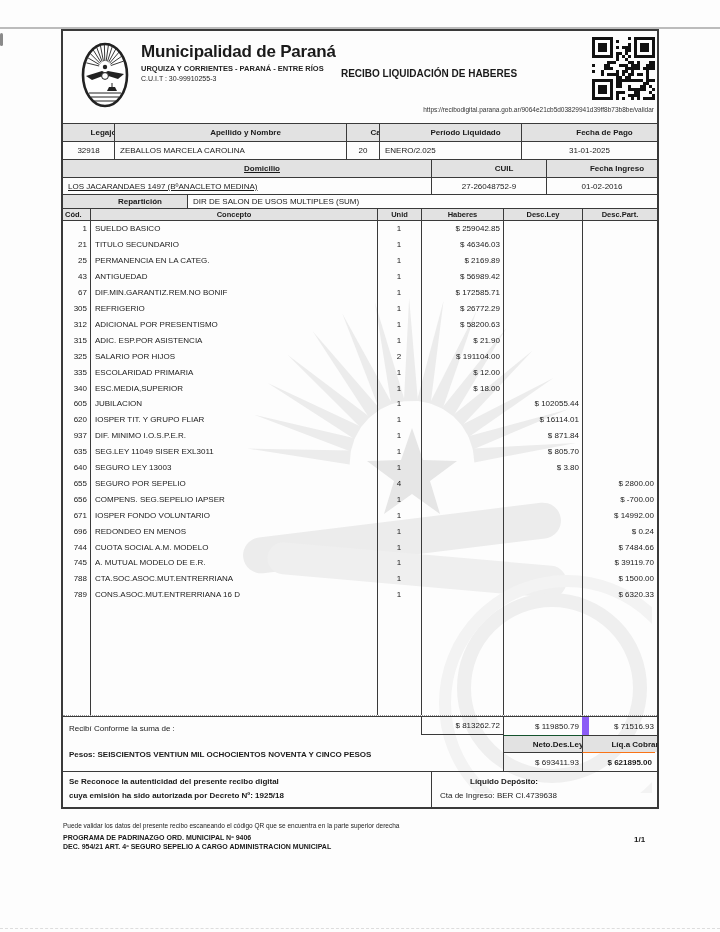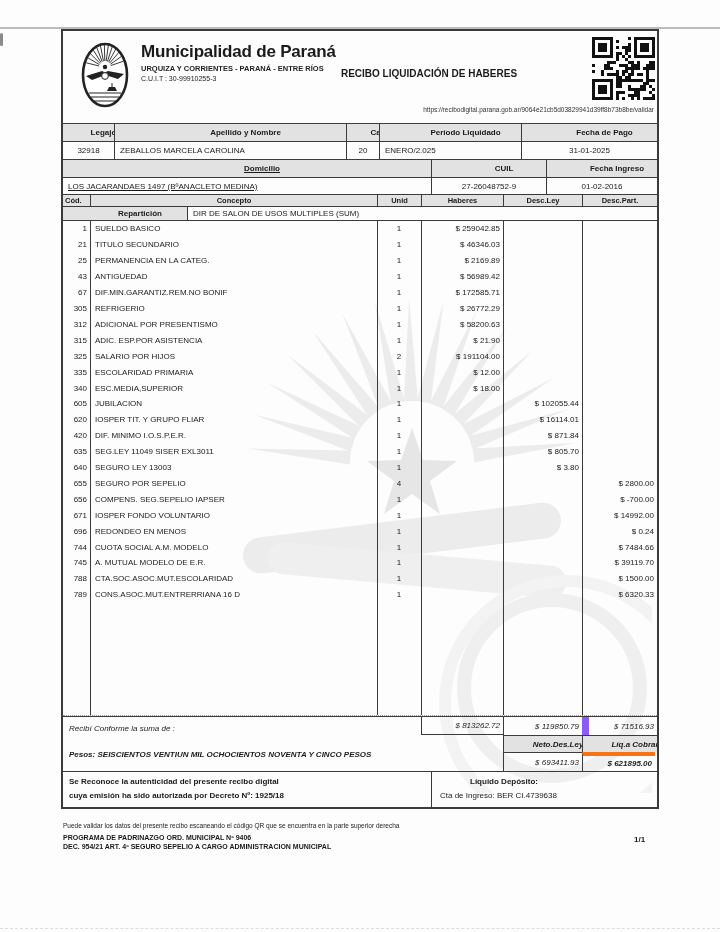--- a/index.html
+++ b/index.html
@@ -54,30 +54,30 @@
 
   .concepts-head .cell{font-size:7.5px;font-weight:bold;}
   .concepts-body{position:relative;height:494px;border-top:1px solid #3a3a3a;border-bottom:1px dotted #999;}
   .vline{position:absolute;top:0;bottom:0;width:0;border-left:1px solid #3a3a3a;pointer-events:none;}
   .vl1{left:27px;} .vl2{left:314px;} .vl3{left:358px;} .vl4{left:440px;} .vl5{left:519px;}
   .brow{display:flex;height:15.92px;align-items:center;}
   .brow .bcell{box-sizing:border-box;overflow:hidden;white-space:nowrap;font-size:8px;display:flex;align-items:center;}
 
   
   .totals-grid{position:relative;height:54px;border-top:1px solid #3a3a3a;}
-  .abs{position:absolute;box-sizing:border-box;display:flex;align-items:center;overflow:hidden;white-space:nowrap;font-size:8px;font-style:italic;}
+  .abs{position:absolute;box-sizing:border-box;display:flex;align-items:center;overflow:hidden;white-space:nowrap;font-size:8px;}
   .recibi-line{left:6px;top:4px;height:14px;}
   .pesos-line{left:6px;top:30px;height:14px;font-weight:bold;}
   .tc-hab{left:358px;top:0;width:82px;height:18px;border-left:1px solid #3a3a3a;border-bottom:1px solid #3a3a3a;}
   .tc-dl1{left:440px;top:0;width:79px;height:18px;border-left:1px solid #3a3a3a;}
   .tc-dp1{left:519px;top:0;width:75px;height:18px;border-left:7px solid #8b5cf6;}
   .tc-dl2{left:440px;top:18px;width:79px;height:17px;border-left:1px solid #3a3a3a;border-top:1px solid #14532d;}
   .tc-dp2{left:519px;top:18px;width:75px;height:17px;border-left:1px solid #3a3a3a;border-top:1px solid #3a3a3a;}
   .tc-dl3{left:440px;top:35px;width:79px;height:19px;border-left:1px solid #3a3a3a;border-top:1px solid #3a3a3a;}
-  .tc-dp3{left:519px;top:35px;width:73px;height:19px;border-left:1px solid #3a3a3a;border-top:4px solid #f97316;}
+  .tc-dp3{left:519px;top:35px;width:73px;height:19px;border-left:1px solid #3a3a3a;border-top:1px solid #f97316;}
 
   
   .auth-row{display:flex;border-top:1px solid #3a3a3a;height:35px;}
   .auth-left{box-sizing:border-box;width:368px;padding:3px 0 0 6px;font-size:8px;font-weight:bold;line-height:14px;}
   .auth-right{box-sizing:border-box;flex:1;border-left:1px solid #3a3a3a;padding:3px 0 0 8px;font-size:8px;line-height:14px;}
 
   
   .foot-validate{position:absolute;left:63px;top:822px;font-size:6.5px;color:#222;}
   .foot-programa{position:absolute;left:63px;top:834px;font-size:7px;font-weight:bold;}
   .foot-decreto{position:absolute;left:63px;top:843px;font-size:7px;font-weight:bold;}
@@ -612,32 +612,32 @@
   <div class="hrow h18 gray">
     <div class="cell w-domic ctr bold">Domicilio</div>
     <div class="cell w-cuil ctr bold">CUIL</div>
     <div class="cell w-fing ctr bold">Fecha Ingreso</div>
   </div>
   <div class="hrow h17">
     <div class="cell w-domic lft">LOS JACARANDAES 1497 (BºANACLETO MEDINA)</div>
     <div class="cell w-cuil ctr">27-26048752-9</div>
     <div class="cell w-fing ctr">01-02-2016</div>
   </div>
+  <div class="hrow h14">
+    <div class="cell w-replbl ctr bold gray">Repartición</div>
+    <div class="cell w-repval lft">DIR DE SALON DE USOS MULTIPLES (SUM)</div>
+  </div>
+
   <div class="hrow h12 gray concepts-head">
     <div class="cell w-cod" style="padding-left:2px;">Cód.</div>
     <div class="cell w-con ctr">Concepto</div>
     <div class="cell w-uni ctr">Unid</div>
     <div class="cell w-hab ctr">Haberes</div>
     <div class="cell w-dl ctr">Desc.Ley</div>
     <div class="cell w-dp ctr">Desc.Part.</div>
-  </div>
-
-  <div class="hrow h14">
-    <div class="cell w-replbl ctr bold gray">Repartición</div>
-    <div class="cell w-repval lft">DIR DE SALON DE USOS MULTIPLES (SUM)</div>
   </div>
 
   <div class="concepts-body" id="concepts-body">
     <div class="vline vl1"></div>
     <div class="vline vl2"></div>
     <div class="vline vl3"></div>
     <div class="vline vl4"></div>
     <div class="vline vl5"></div>
   <div class="brow">
         <div class="bcell w-cod rgt">1</div>
@@ -737,21 +737,21 @@
       </div>
       <div class="brow">
         <div class="bcell w-cod rgt">620</div>
         <div class="bcell w-con lft">IOSPER TIT. Y GRUPO FLIAR</div>
         <div class="bcell w-uni ctr">1</div>
         <div class="bcell w-hab rgt"></div>
         <div class="bcell w-dl rgt">$ 16114.01</div>
         <div class="bcell w-dp rgt"></div>
       </div>
       <div class="brow">
-        <div class="bcell w-cod rgt">420</div>
+        <div class="bcell w-cod rgt">937</div>
         <div class="bcell w-con lft">DIF. MINIMO I.O.S.P.E.R.</div>
         <div class="bcell w-uni ctr">1</div>
         <div class="bcell w-hab rgt"></div>
         <div class="bcell w-dl rgt">$ 871.84</div>
         <div class="bcell w-dp rgt"></div>
       </div>
       <div class="brow">
         <div class="bcell w-cod rgt">635</div>
         <div class="bcell w-con lft">SEG.LEY 11049 SISER EXL3011</div>
         <div class="bcell w-uni ctr">1</div>
@@ -810,21 +810,21 @@
       <div class="brow">
         <div class="bcell w-cod rgt">745</div>
         <div class="bcell w-con lft">A. MUTUAL MODELO DE E.R.</div>
         <div class="bcell w-uni ctr">1</div>
         <div class="bcell w-hab rgt"></div>
         <div class="bcell w-dl rgt"></div>
         <div class="bcell w-dp rgt">$ 39119.70</div>
       </div>
       <div class="brow">
         <div class="bcell w-cod rgt">788</div>
-        <div class="bcell w-con lft">CTA.SOC.ASOC.MUT.ESCOLARIDAD</div>
+        <div class="bcell w-con lft">CTA.SOC.ASOC.MUT.ENTRERRIANA</div>
         <div class="bcell w-uni ctr">1</div>
         <div class="bcell w-hab rgt"></div>
         <div class="bcell w-dl rgt"></div>
         <div class="bcell w-dp rgt">$ 1500.00</div>
       </div>
       <div class="brow">
         <div class="bcell w-cod rgt">789</div>
         <div class="bcell w-con lft">CONS.ASOC.MUT.ENTRERRIANA 16 D</div>
         <div class="bcell w-uni ctr">1</div>
         <div class="bcell w-hab rgt"></div>

